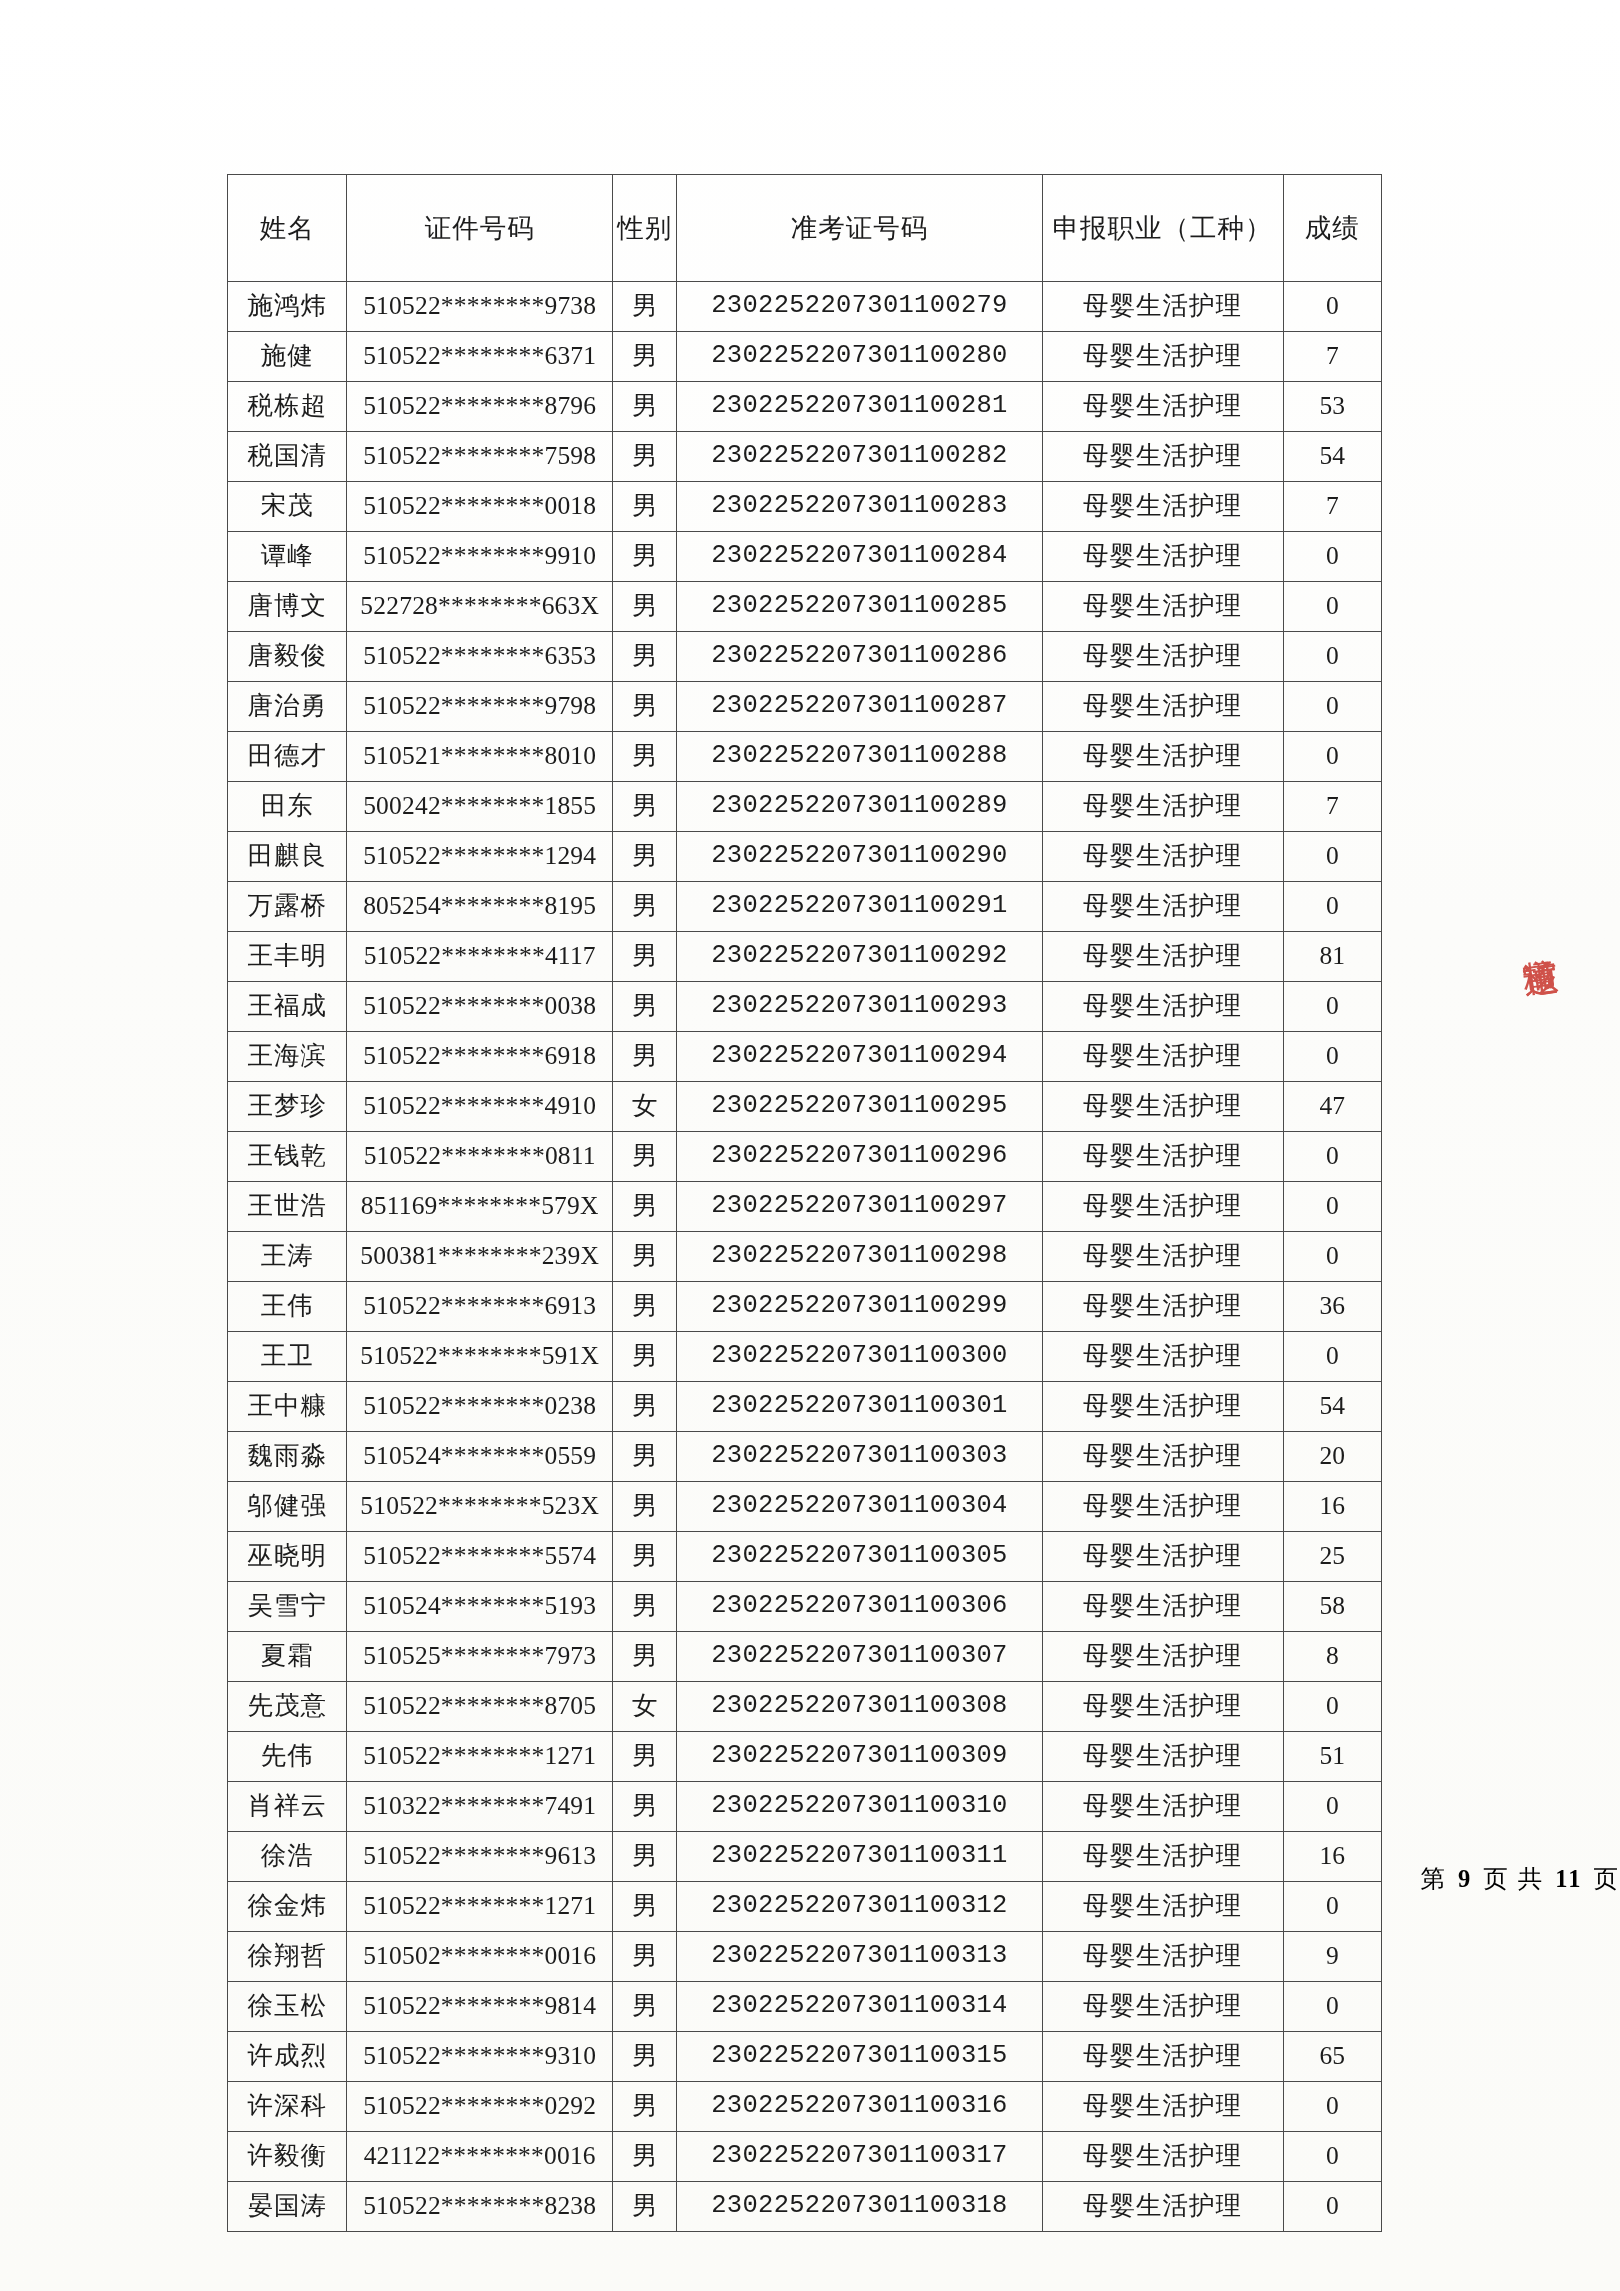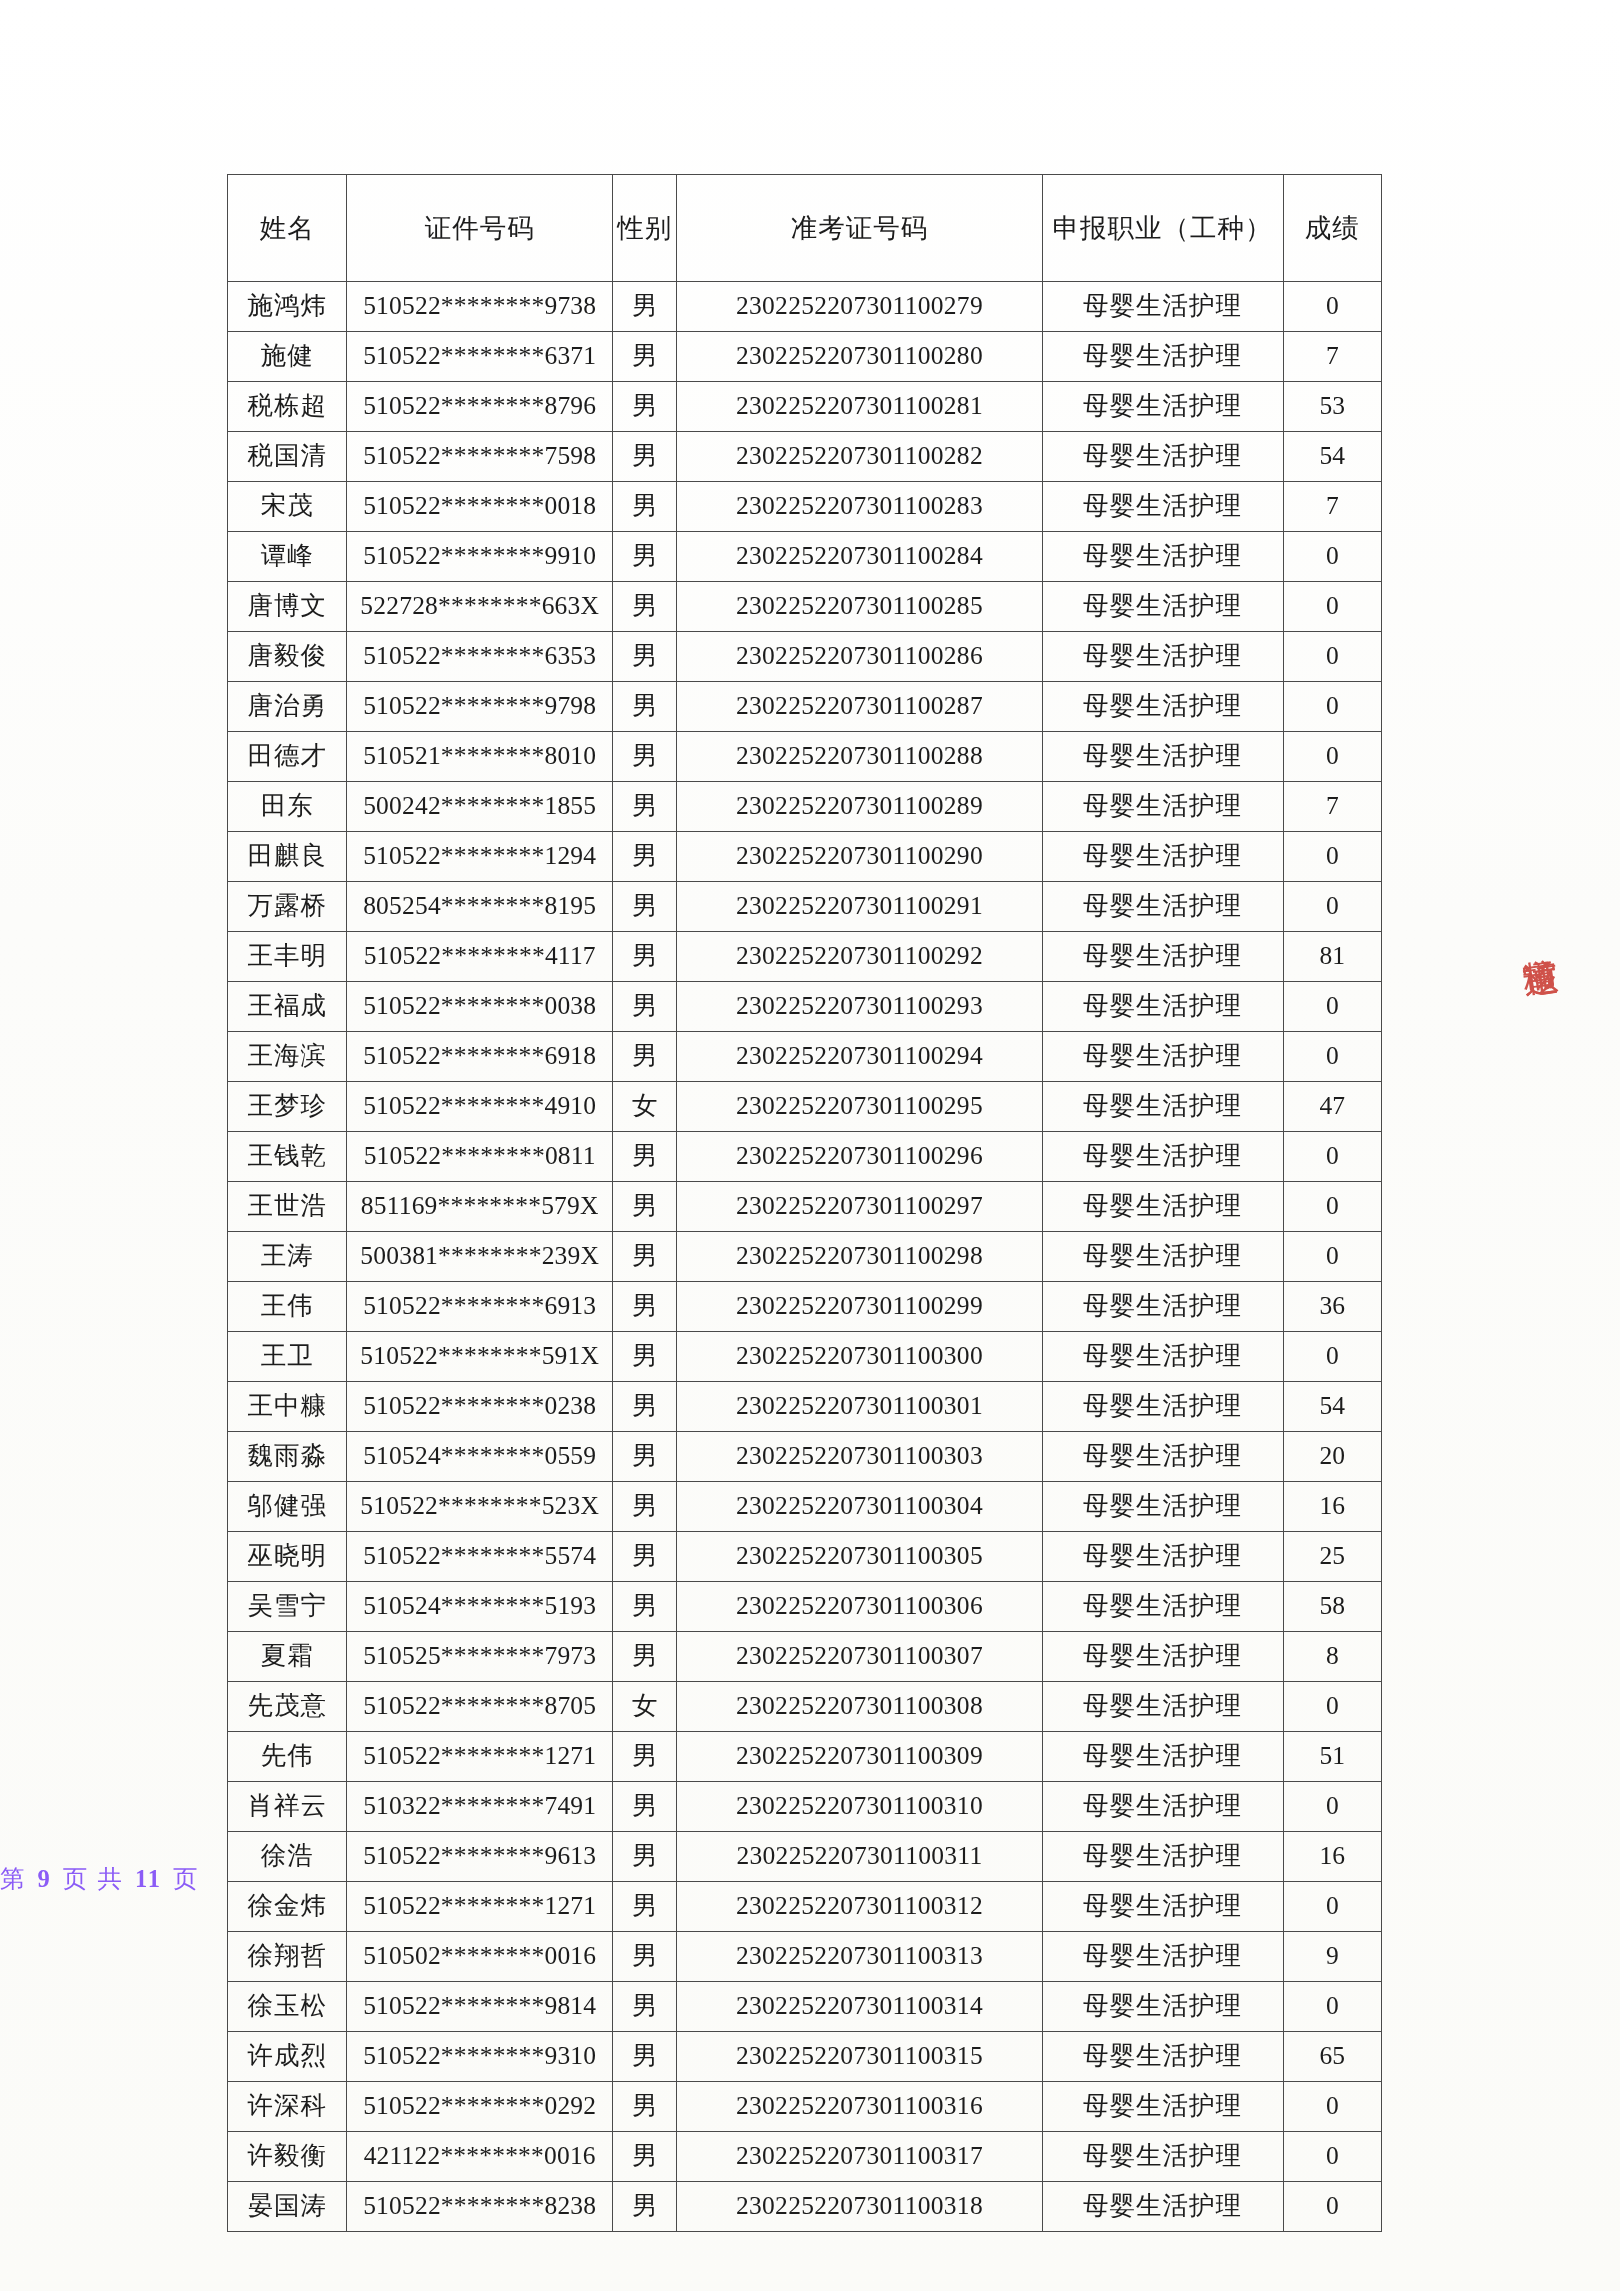--- a/index.html
+++ b/index.html
@@ -74,44 +74,45 @@
   }
   td.cell-id {
     font-family: "Liberation Serif", "DejaVu Serif", serif;
     letter-spacing: 0.2px;
     font-size: 24.5px;
   }
   td.cell-sex { font-size: 24.5px; }
   td.cell-exam {
     font-size: 24.5px;
     letter-spacing: 0.3px;
+    font-family: Liberation Mono, monospace;
   }
   td.cell-occ {
     font-size: 24.5px;
     letter-spacing: 1px;
     margin-left: 35px;
   }
   td.cell-score {
     text-align: left;
     padding-left: 13.7px;
     font-size: 24.5px;
   }
   th.h-sex {
     font-size: 25.5px;
     line-height: 1.45;
   }
   .footer {
     position: absolute;
     left: 0;
     right: 0;
     top: 1862px;
-    text-align: left;
+    text-align: right;
     font-size: 24.5px;
     letter-spacing: 2px;
-    color: #8b5cf6;
+    color: #000000;
   }
   .footer .num {
     font-weight: bold;
     padding: 0 2.9px;
   }
   
   .seal {
     position: absolute;
     left: 1449px;
     top: 936px;

